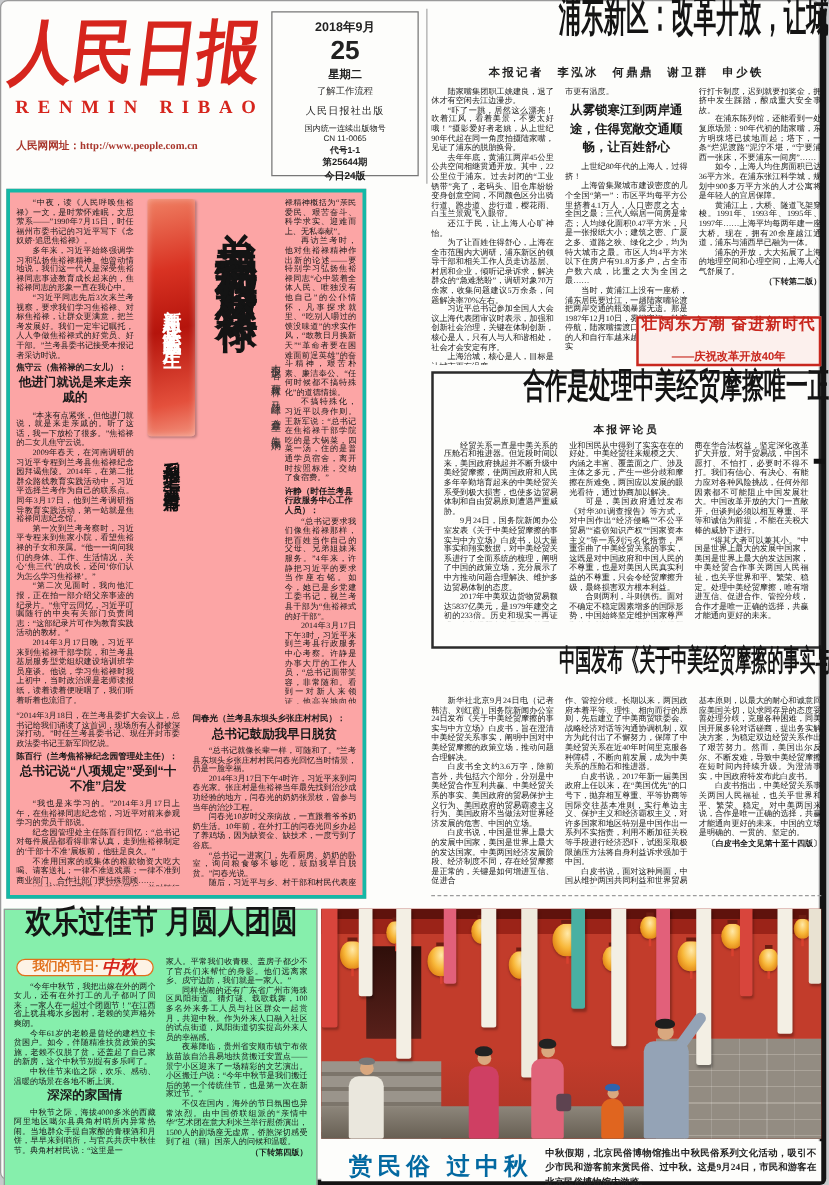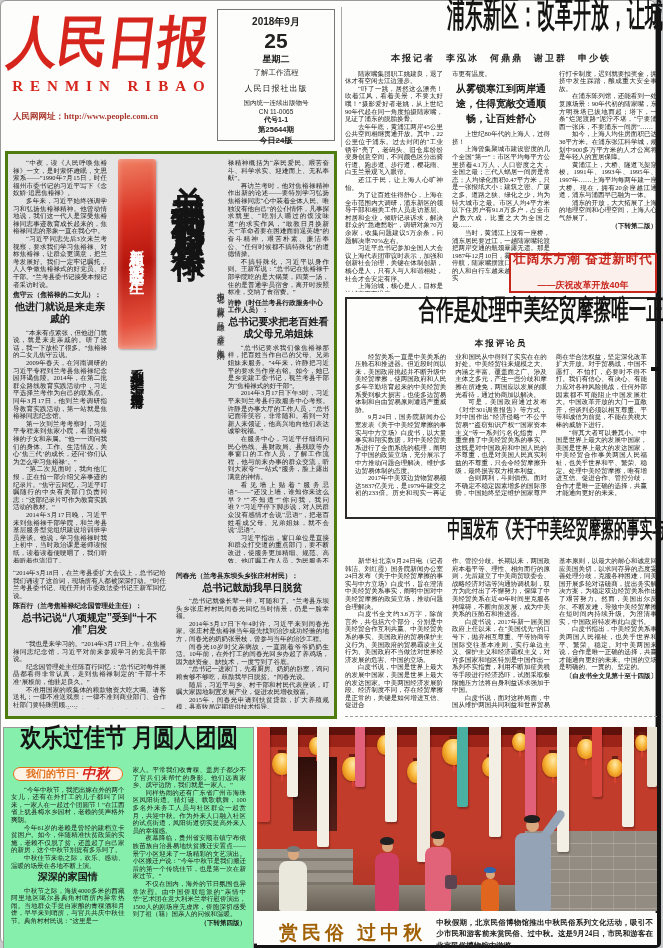--- a/index.html
+++ b/index.html
@@ -61,22 +61,22 @@
   .coop-hl .scale-item{font-size:25px;transform:scale(.70,1.1);}
   .coop .byline{margin:4px 0 5px;font-size:8.5px;}
   .coop .cols3{height:144px;}
   
   .whitepaper{position:absolute;left:344px;top:524px;width:312px;height:192px;
         border-bottom:1px dashed #9b9b9b;padding-bottom:4px;}
   .wp-hl{height:26px;}
   .wp-hl .scale-item{font-size:21px;transform:scale(.61,1.12);}
   .whitepaper .cols3{height:152px;margin-top:6px;}
   
-  .jiao-box{position:absolute;left:4px;top:150px;width:332px;height:568px;border:3px solid #4d7c0f;
-        background:#e5e5e5;padding:5px 5px;}
+  .jiao-box{position:absolute;left:4px;top:150px;width:288px;height:568px;border:3px solid #14b8a6;
+        background:#fca5a5;padding:5px 5px;}
   .jz1{display:flex;height:404px;overflow:hidden;}
   .j-left{width:94px;overflow:hidden;}
   .j-decor{width:52px;margin-left:4px;display:flex;flex-direction:column;align-items:center;flex:none;}
   .j-banner{writing-mode:vertical-rl;font-family:"Liberation Sans",sans-serif;font-size:15px;font-weight:900;
         color:#fff;letter-spacing:4px;height:190px;width:38px;display:flex;align-items:center;justify-content:center;
         border-radius:3px;background:linear-gradient(168deg,#f08063 0%,#d93323 30%,#b5140c 55%,#e4503c 85%,#f2917c 100%);
         box-shadow:inset 0 0 6px rgba(255,255,255,.35),1px 1px 2px rgba(0,0,0,.25);}
   .j-series{writing-mode:vertical-rl;font-family:"Liberation Sans",sans-serif;font-size:13.5px;font-weight:900;
         letter-spacing:2px;margin-top:9px;height:200px;color:#111;}
   .j-headline{writing-mode:vertical-rl;font-family:"Liberation Sans","DejaVu Sans",sans-serif;
@@ -116,21 +116,21 @@
   .rib{position:absolute;top:0;box-shadow:1px 2px 2px rgba(0,0,0,.28);border-radius:0 0 2px 2px;}
   .pe{position:absolute;bottom:0;}
   .pe .bd{position:relative;border-radius:8px 8px 2px 2px;}
   .pe .hd{position:absolute;border-radius:50%;background:#d9a87f;}
   .pe .hr{position:absolute;background:#222;border-radius:50% 50% 40% 40%;}
   .pe .arm{position:absolute;border-radius:5px;}
   .pe .bag{position:absolute;border-radius:3px;background:#5d4350;}
   
   .photo-caption{position:absolute;left:256px;top:912px;width:400px;height:32px;display:flex;background:#fdfdfb;}
   .cap-title{font-family:"Liberation Sans",sans-serif;font-size:19px;font-weight:900;letter-spacing:4px;
-        margin:7px 10px 0 22px;white-space:nowrap;color:#a16207;}
+        margin:7px 10px 0 22px;white-space:nowrap;color:#0369a1;}
   .cap-body{flex:1;padding:4px 4px 0 0;}
   .cap-text{font-size:7.5px;line-height:1.5;font-weight:bold;text-align:justify;color:#222;}
   .reg-mark{position:absolute;right:-5px;top:366px;width:9px;height:4px;background:#111;}
 </style>
 </head>
 <body>
 
 <div class="page">
 
   <header>
@@ -249,21 +249,20 @@
         <div class="j-banner">新思想从实践中产生</div>
         <div class="j-series">系列报道之七·河南兰考篇</div>
       </div>
       <h1 class="j-headline">总书记要我们对标焦裕禄</h1>
       <div class="j-byline">本报记者　曹树林　马跃峰　龚金星　朱佩娴</div>
       <div class="j-right">
           <p class="bp cont">禄精神概括为“亲民爱民、艰苦奋斗、科学求实、迎难而上、无私奉献”。</p>
           <p class="bp">再访兰考时，他对焦裕禄精神作出新的论述——要特别学习弘扬焦裕禄同志“心中装着全体人民、唯独没有他自己”的公仆情怀，凡事探求就里、“吃别人嚼过的馍没味道”的求实作风，“敢教日月换新天”“革命者要在困难面前逞英雄”的奋斗精神，艰苦朴素、廉洁奉公、“任何时候都不搞特殊化”的道德情操。</p>
           <p class="bp">不搞特殊化，习近平以身作则。王新军说：“总书记在焦裕禄干部学院吃的是大锅菜，四菜一汤，住的是普通学员宿舍，离开时按照标准，交纳了食宿费。”</p>
           <p class="intro">许静（时任兰考县行政服务中心工作人员）：</p>
-          <h4 class="colhead">总书记要求把老百姓看成父母兄弟姐妹</h4>
           <p class="bp">“总书记要求我们像焦裕禄那样，把百姓当作自己的父母、兄弟姐妹来服务。”4年来，许静把习近平的要求当作座右铭。如今，她已是乡党建工委书记，视兰考县干部为“焦裕禄式的好干部”。</p>
           <p class="bp">2014年3月17日下午3时，习近平来到兰考县行政服务中心考察。许静是办事大厅的工作人员，“总书记面带笑容，非常随和。看到一对新人来领证，他高兴地向他们表达诚挚祝福。”</p>
           <p class="bp">在服务中心，习近平仔细询问民心热线、县财政局、县残联等办事窗口的工作人员，了解工作流程，他与前来办事的群众交流，听到大家夸“一站式”服务，脸上露出满意的神情。</p>
           <p class="bp">看见墙上贴着“服务忌语”——“还没上墙，谁知你来这么早？”“不知道”“你问我，我问谁？”习近平停下脚步说，对人民群众没有感情才会说“忌语”，把老百姓看成父母、兄弟姐妹，就不会说“忌语”。</p>
           <p class="bp">习近平指出，窗口单位是直接和群众打交道的重点部门，要不断改进，使服务更加精细、规范、高效。他叮嘱工作人员，为民服务不能搞“一阵风”，不能虎头蛇尾，不能搞形式主义。</p>
         </div>
     </div>
     <div class="jz2">
       <div>
           <p class="bp cont">“2014年3月18日，在兰考县委扩大会议上，总书记给我们诵读了这首词，现场所有人都被深深打动。”时任兰考县委书记、现任开封市委政法委书记王新军回忆说。</p>

